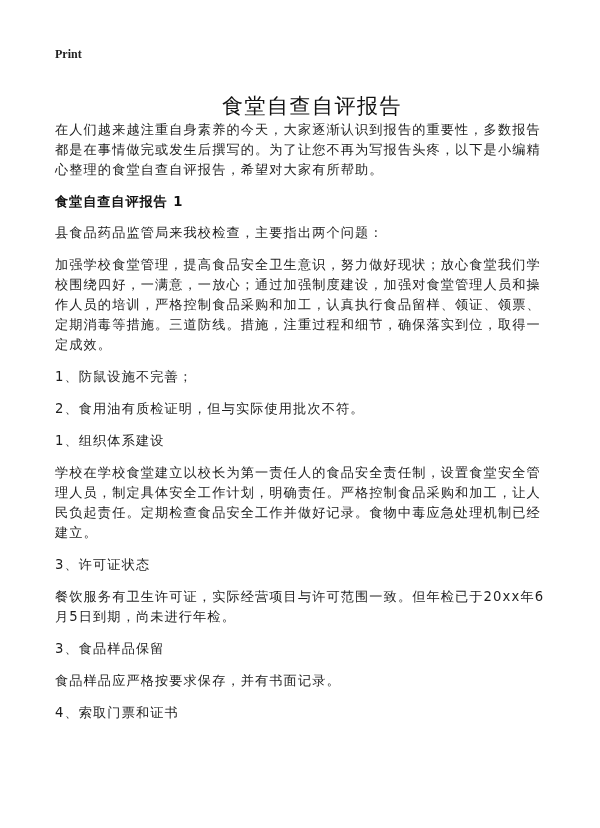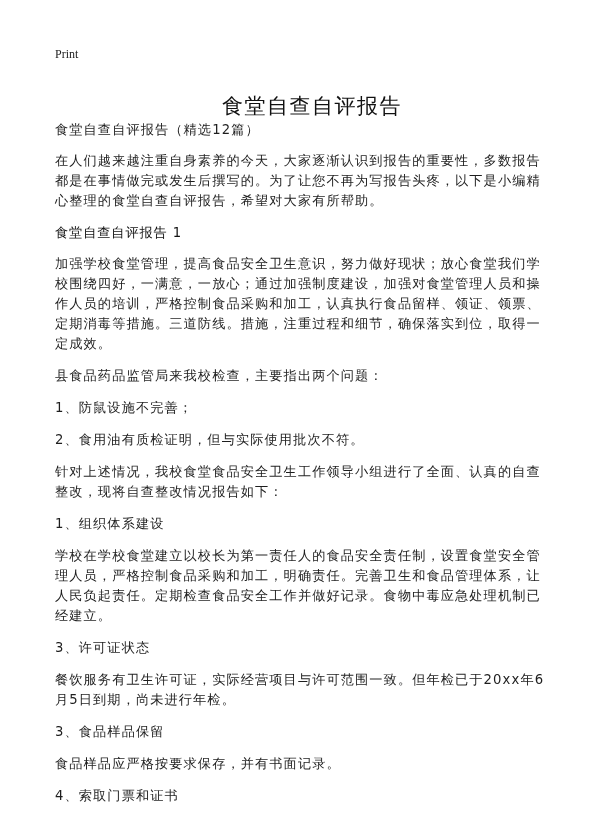--- a/index.html
+++ b/index.html
@@ -24,20 +24,21 @@
       background: #ffffff;
     }
     .print-label {
       position: absolute;
       left: 55px;
       top: 47px;
       font-family: "Liberation Serif", "DejaVu Serif", serif;
       font-size: 12px;
       color: #222;
       text-decoration: none;
+      font-weight: bold;
     }
     .doc-title {
       position: absolute;
       left: 0;
       width: 600px;
       top: 80px;
       margin: 12px;
       text-align: center;
       font-size: 21px;
       font-weight: normal;
@@ -59,42 +60,40 @@
       color: #1e1e1e;
     }
     .p.subtitle {
       margin-bottom: 11px;
     }
     .h {
       margin: 0 0 11px 0;
       font-size: 13.2px;
       line-height: 20px;
       letter-spacing: 0.9px;
-      font-weight: normal;
+      font-weight: bold;
       color: #111;
     }
   </style>
 </head>
 <body>
 
 <div class="page">
   <a class="print-label">Print</a>
 
   <h1 class="doc-title">食堂自查自评报告</h1>
 
   <div class="content">
-    <p class="p subtitle">食堂自查自评报告（精选12篇）</p>
     <p class="p">在人们越来越注重自身素养的今天，大家逐渐认识到报告的重要性，多数报告都是在事情做完或发生后撰写的。为了让您不再为写报告头疼，以下是小编精心整理的食堂自查自评报告，希望对大家有所帮助。</p>
     <p class="h">食堂自查自评报告 1</p>
+    <p class="p">县食品药品监管局来我校检查，主要指出两个问题：</p>
     <p class="p">加强学校食堂管理，提高食品安全卫生意识，努力做好现状；放心食堂我们学校围绕四好，一满意，一放心；通过加强制度建设，加强对食堂管理人员和操作人员的培训，严格控制食品采购和加工，认真执行食品留样、领证、领票、定期消毒等措施。三道防线。措施，注重过程和细节，确保落实到位，取得一定成效。</p>
-    <p class="p">县食品药品监管局来我校检查，主要指出两个问题：</p>
     <p class="p">1、防鼠设施不完善；</p>
     <p class="p">2、食用油有质检证明，但与实际使用批次不符。</p>
-    <p class="p">针对上述情况，我校食堂食品安全卫生工作领导小组进行了全面、认真的自查整改，现将自查整改情况报告如下：</p>
     <p class="p">1、组织体系建设</p>
-    <p class="p">学校在学校食堂建立以校长为第一责任人的食品安全责任制，设置食堂安全管理人员，严格控制食品采购和加工，明确责任。完善卫生和食品管理体系，让人民负起责任。定期检查食品安全工作并做好记录。食物中毒应急处理机制已经建立。</p>
+    <p class="p">学校在学校食堂建立以校长为第一责任人的食品安全责任制，设置食堂安全管理人员，制定具体安全工作计划，明确责任。严格控制食品采购和加工，让人民负起责任。定期检查食品安全工作并做好记录。食物中毒应急处理机制已经建立。</p>
     <p class="p">3、许可证状态</p>
     <p class="p">餐饮服务有卫生许可证，实际经营项目与许可范围一致。但年检已于20xx年6月5日到期，尚未进行年检。</p>
     <p class="p">3、食品样品保留</p>
     <p class="p">食品样品应严格按要求保存，并有书面记录。</p>
     <p class="p">4、索取门票和证书</p>
   </div>
 </div>
 
 </body></html>

